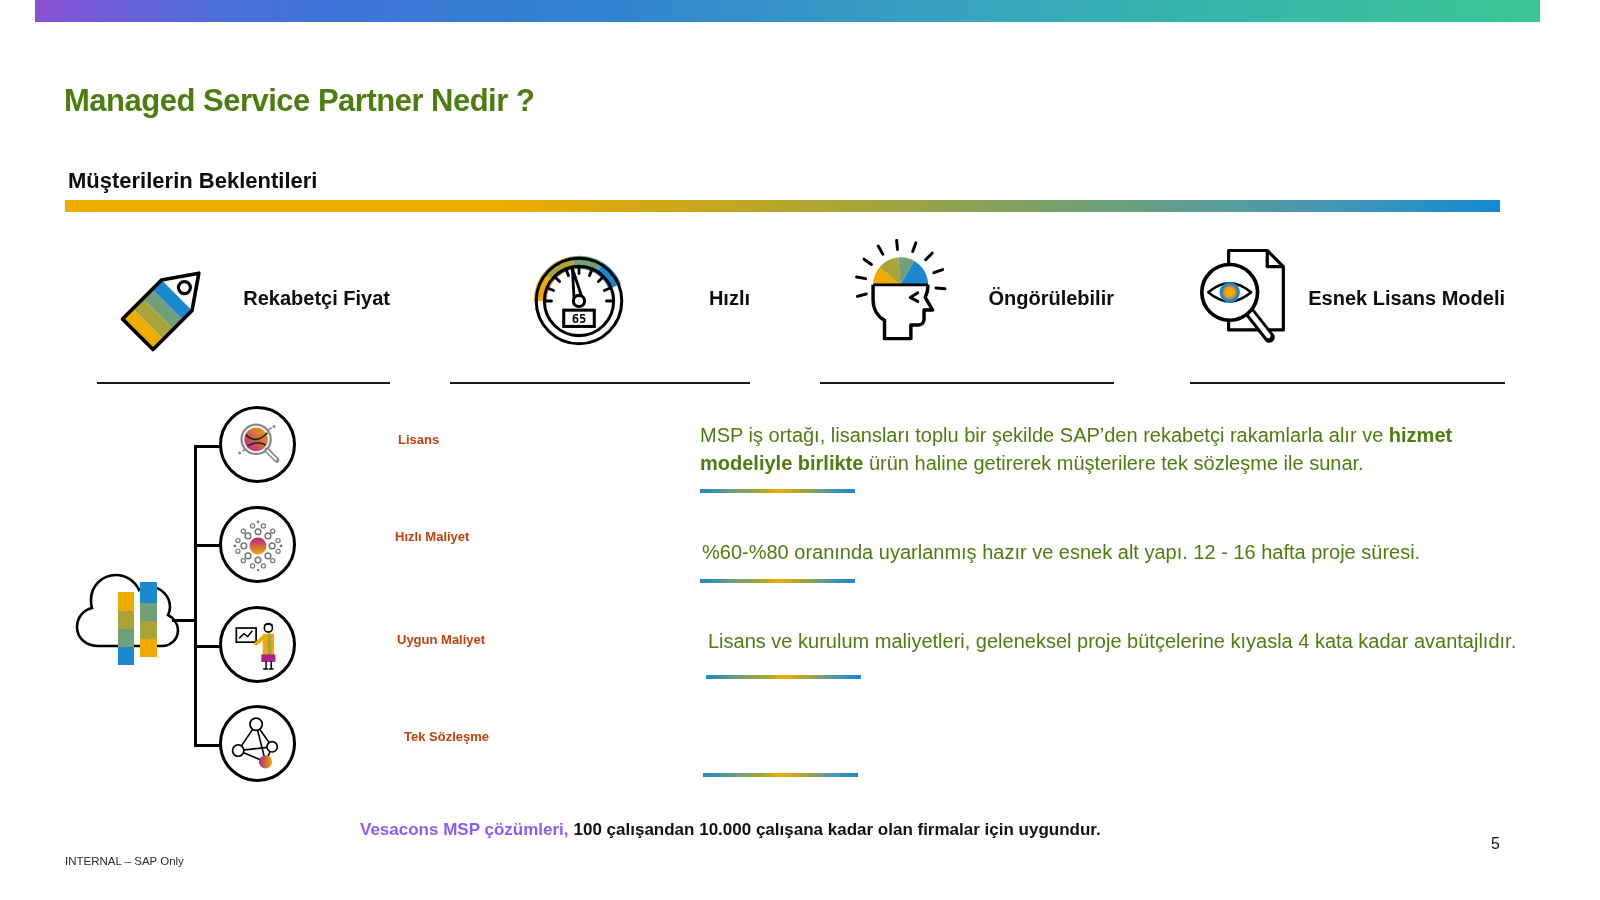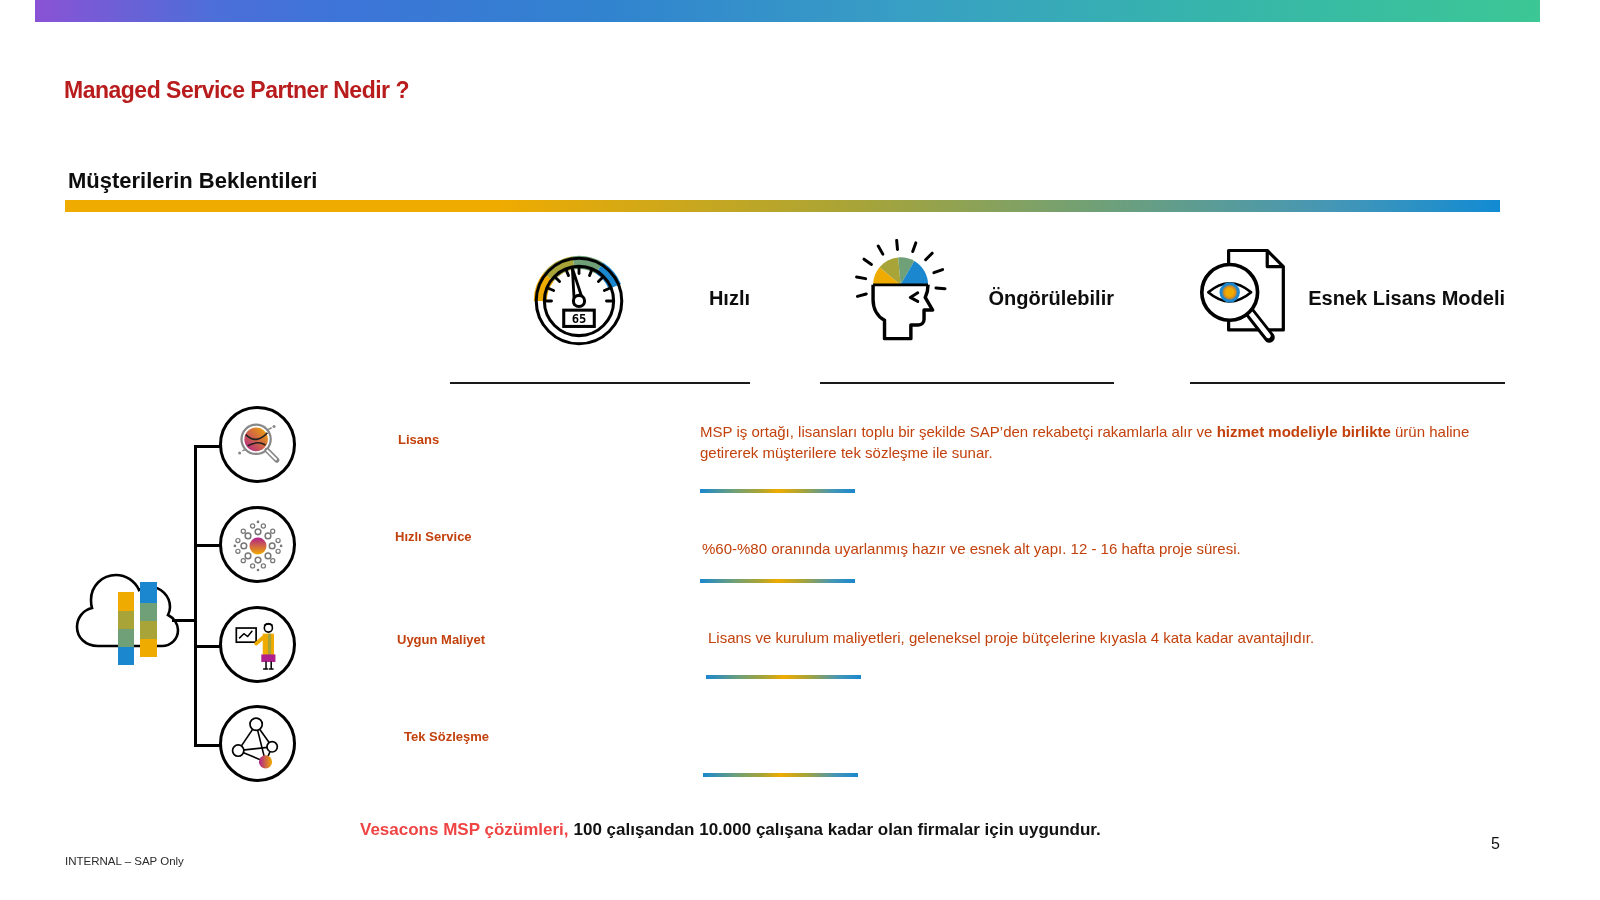--- a/index.html
+++ b/index.html
@@ -2,64 +2,87 @@
 <html><head>
 <meta charset="utf-8">
 <style>
   html,body{margin:0;padding:0;background:#fff;}
   .slide{position:relative;width:1600px;height:900px;background:#ffffff;overflow:hidden;
          font-family:"Liberation Sans",sans-serif;color:#161616;}
 
   .top-accent{position:absolute;left:35px;top:0;width:1505px;height:22px;
     background:linear-gradient(90deg,#8a52d5 0%,#4c6fd8 12%,#3d74d8 20%,#3183cf 38%,#389fc4 58%,#36b5ab 78%,#3cc795 100%);}
 
-  .page-title{position:absolute;left:64px;top:62px;font-size:23px;font-weight:bold;letter-spacing:-0.5px;color:#b91c1c;}
+  .page-title{position:absolute;left:64px;top:62px;font-size:31px;font-weight:bold;letter-spacing:-0.5px;color:#4d7c0f;}
 
   .section-heading{position:absolute;left:68px;top:168px;font-size:22px;font-weight:bold;color:#0d0d0d;}
   .section-gradient-bar{position:absolute;left:65px;top:200px;width:1435px;height:12px;
     background:linear-gradient(90deg,#f0ab00 0%,#f0ab00 30%,#a8a437 55%,#6fa077 72%,#4697b5 88%,#128bd3 100%);}
 
   .exp-col{position:absolute;top:222px;height:160px;display:flex;
            align-items:center;justify-content:flex-end;border-bottom:2px solid #1a1a1a;}
   .exp-col .icon-box{flex:1;display:flex;align-items:center;justify-content:center;}
   .exp-label{font-size:20px;font-weight:bold;color:#0d0d0d;padding-bottom:7px;white-space:nowrap;}
   #exp-col-1{left:97px;width:293px;}
   #exp-col-2{left:450px;width:300px;}
   #exp-col-3{left:820px;width:294px;}
   #exp-col-4{left:1190px;width:315px;}
 
   .tree-line{position:absolute;background:#000;}
   .feature-circle{position:absolute;width:71px;height:71px;border:3.5px solid #000;border-radius:50%;
                   background:#fff;display:flex;align-items:center;justify-content:center;}
 
   .feature-label{position:absolute;font-size:13px;font-weight:bold;color:#c2410c;white-space:nowrap;}
-  .feature-desc{position:absolute;font-size:15px;color:#c2410c;line-height:1.42;}
+  .feature-desc{position:absolute;font-size:20px;color:#4d7c0f;line-height:1.42;}
   .nowrap{white-space:nowrap;}
   .feature-sep{position:absolute;width:155px;height:4px;
     background:linear-gradient(90deg,#1b87cf 0%,#6fa077 22%,#a8a437 38%,#f0ab00 50%,#a8a437 66%,#4697b5 85%,#1b87cf 100%);}
 
   .bottom-note{position:absolute;left:360px;top:820px;font-size:17px;font-weight:bold;color:#111;white-space:nowrap;}
-  .bottom-note .hl{color:#ef4444;}
+  .bottom-note .hl{color:#8b5cf6;}
   .bottom-note .rest{margin-left:5px;}
 
   .footer-left{position:absolute;left:65px;top:855px;font-size:11.5px;color:#2b2b2b;}
   .page-number{position:absolute;left:1491px;top:835px;font-size:16px;color:#111;}
 </style>
 </head>
 <body>
 
 <div class="slide">
 
   <div class="top-accent"></div>
 
   <h1 class="page-title">Managed Service Partner Nedir ?</h1>
 
   <div class="section-heading">Müşterilerin Beklentileri</div>
   <div class="section-gradient-bar"></div>
 
+  <div class="exp-col" id="exp-col-1">
+    <div class="icon-box">
+      <svg width="120" height="120" viewBox="0 0 100 100">
+        <defs>
+            <clipPath id="tagclip">
+              <path d="M12 32 H58 L84 50 L58 68 H12 Z"></path>
+            </clipPath>
+          </defs>
+        <g transform="rotate(-45 50 50)">
+          <path d="M12 32 H58 L84 50 L58 68 H12 Z" fill="#fff"></path>
+          <g clip-path="url(#tagclip)">
+            <rect x="10" y="30" width="14" height="40" fill="#F0AB00"></rect>
+            <rect x="24" y="30" width="12" height="40" fill="#A8A437"></rect>
+            <rect x="36" y="30" width="11" height="40" fill="#6FA077"></rect>
+            <rect x="47" y="30" width="11" height="40" fill="#1B87CF"></rect>
+          </g>
+          <path d="M12 32 H58 L84 50 L58 68 H12 Z" fill="none" stroke="#000" stroke-width="3" stroke-linejoin="round"></path>
+          <circle cx="67" cy="50" r="5" fill="#fff" stroke="#000" stroke-width="2.6"></circle>
+        </g>
+      </svg>
+    </div>
+    <div class="exp-label">Rekabetçi Fiyat</div>
+  </div>
 
   <div class="exp-col" id="exp-col-2">
     <div class="icon-box">
       <svg width="112" height="112" viewBox="0 0 110 110">
         <path d="M17 54 A38 38 0 0 1 25.1 30.6" fill="none" stroke="#F0AB00" stroke-width="13"></path>
         <path d="M25.1 30.6 A38 38 0 0 1 49.7 16.4" fill="none" stroke="#A8A437" stroke-width="13"></path>
         <path d="M49.7 16.4 A38 38 0 0 1 75.1 21.8" fill="none" stroke="#6FA077" stroke-width="13"></path>
         <path d="M75.1 21.8 A38 38 0 0 1 90.2 39.8" fill="none" stroke="#1B87CF" stroke-width="13"></path>
         <circle cx="55" cy="54" r="42" fill="none" stroke="#000" stroke-width="3"></circle>
         <circle cx="55" cy="54" r="34" fill="none" stroke="#000" stroke-width="3"></circle>
@@ -256,21 +279,21 @@
       <circle cx="43" cy="54" r="7" fill="url(#g4)"></circle>
     </svg>
   </div>
 
   <div class="feature-label" style="left:398px;top:432px;">Lisans</div>
   <div class="feature-desc" style="left:700px;top:421px;width:770px;">
     <span>MSP iş ortağı, lisansları toplu bir şekilde SAP’den rekabetçi rakamlarla alır ve </span><b>hizmet modeliyle birlikte</b><span> ürün haline getirerek müşterilere tek sözleşme ile sunar.</span>
   </div>
   <div class="feature-sep" style="left:700px;top:489px;"></div>
 
-  <div class="feature-label" style="left:395px;top:529px;">Hızlı Service</div>
+  <div class="feature-label" style="left:395px;top:529px;">Hızlı Maliyet</div>
   <div class="feature-desc nowrap" style="left:702px;top:538px;">%60-%80 oranında uyarlanmış hazır ve esnek alt yapı. 12 - 16 hafta proje süresi.</div>
   <div class="feature-sep" style="left:700px;top:579px;"></div>
 
   <div class="feature-label" style="left:397px;top:632px;">Uygun Maliyet</div>
   <div class="feature-desc nowrap" style="left:708px;top:627px;">Lisans ve kurulum maliyetleri, geleneksel proje bütçelerine kıyasla 4 kata kadar avantajlıdır.</div>
   <div class="feature-sep" style="left:706px;top:675px;"></div>
 
   <div class="feature-label" style="left:396px;top:729px;margin-left:8px;">Tek Sözleşme</div>
   <div class="feature-sep" style="left:703px;top:773px;"></div>
 

